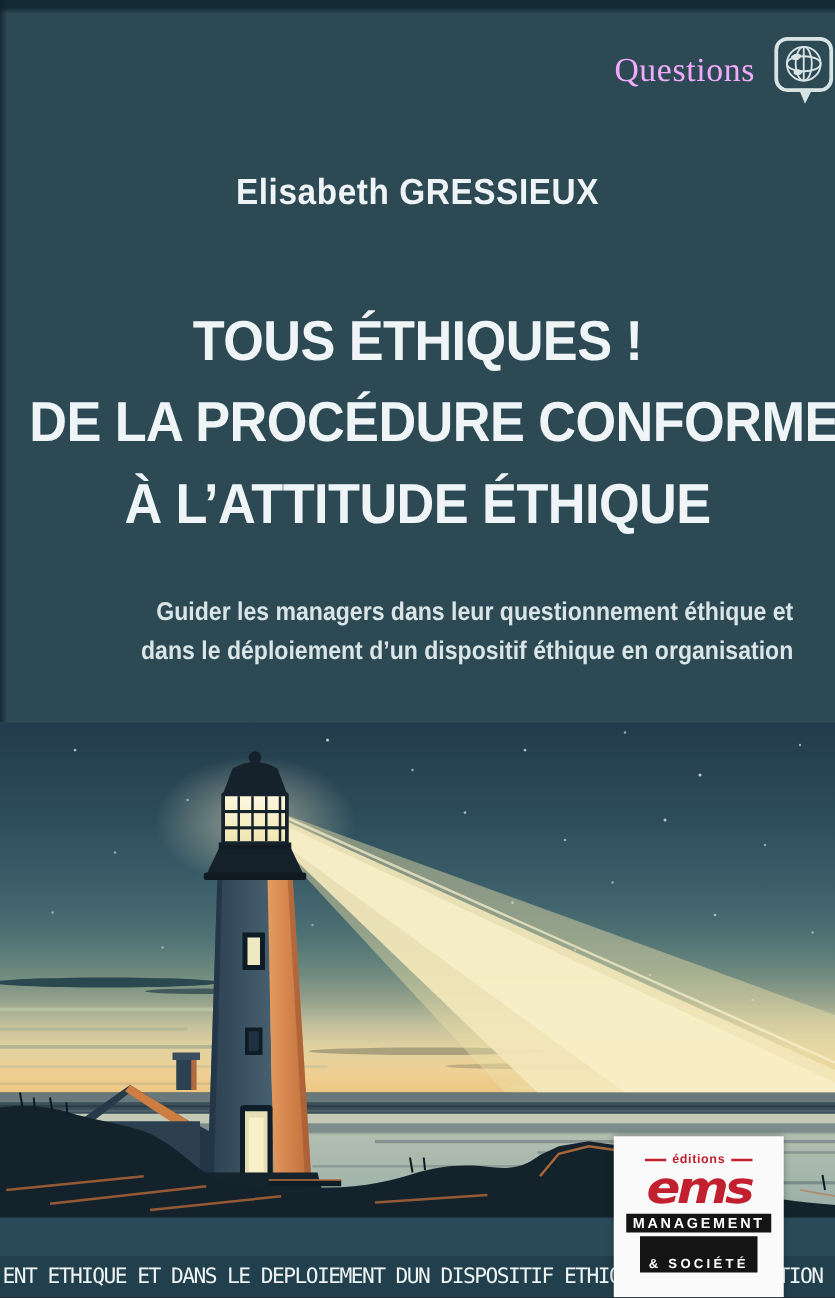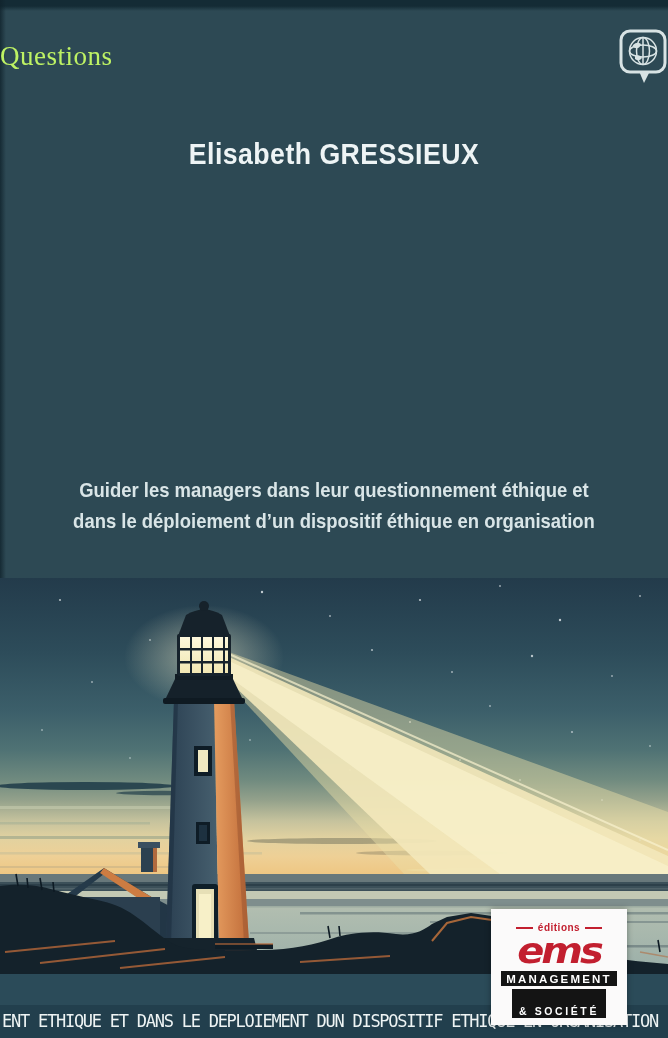--- a/index.html
+++ b/index.html
@@ -4,46 +4,46 @@
 <style>
   html,body{margin:0;padding:0;background:#111;}
   .cover{position:relative;width:668px;height:1038px;overflow:hidden;
     background:var(--page-bg,#2d4954);font-family:"Liberation Sans",sans-serif;}
   .edge-top{position:absolute;top:0;left:0;right:0;height:11px;
     background:linear-gradient(#142b35 55%,rgba(20,43,53,0));}
   .edge-left{position:absolute;top:0;left:0;width:6px;height:578px;
     background:linear-gradient(90deg,rgba(16,35,44,.8),rgba(16,35,44,0));}
 
   .collection{position:absolute;top:28px;left:0;right:0;display:flex;
-    align-items:center;justify-content:space-between;gap:14px;
-    font-family:"Liberation Serif",serif;font-size:27px;color:#bef264;letter-spacing:.5px;}
+    align-items:center;justify-content:flex-end;gap:14px;
+    font-family:"Liberation Serif",serif;font-size:27px;color:#f0abfc;letter-spacing:.5px;}
   .collection svg{display:block;}
 
   .author{position:absolute;top:138px;left:0;right:0;text-align:center;
     font-size:29px;font-weight:bold;color:#eef4f5;letter-spacing:.5px;
     transform:scaleX(.92);}
 
   .title{position:absolute;top:240px;left:0;right:0;text-align:center;
     font-size:45px;font-weight:bold;color:#eff5f6;line-height:65px;letter-spacing:-.5px;}
   .title div{transform:scaleX(.93);white-space:nowrap;}
 
-  .subtitle{position:absolute;top:474px;left:0;right:0;text-align:center;
+  .subtitle{position:absolute;top:474px;left:0;right:0;text-align:right;
     font-size:20.5px;font-weight:bold;color:#d9e5e7;line-height:31px;}
   .subtitle div{transform:scaleX(.9);white-space:nowrap;}
 
   .illustration{position:absolute;top:578px;left:0;width:668px;height:460px;}
   .illustration svg{display:block;}
 
   .bottom-bar{position:absolute;top:1005px;left:0;right:0;height:33px;
     background:var(--bar-bg,#223f4d);z-index:4;overflow:hidden;}
   .bottom-bar span{position:absolute;left:2px;top:6px;white-space:pre;
     font-family:"DejaVu Sans Mono",monospace;font-size:17px;letter-spacing:-1.25px;
     color:#eef4f4;}
 
-  .ems-box{position:absolute;left:491px;top:909px;width:136px;height:116px;
+  .ems-box{position:absolute;left:491px;top:909px;width:136px;height:129px;
     background:#fbfafa;z-index:5;box-shadow:0 0 6px rgba(0,0,0,.35);
     display:flex;flex-direction:column;align-items:center;padding-top:13px;box-sizing:border-box;}
   .ems-editions{display:flex;align-items:center;gap:5px;color:var(--ems-red,#c21f2f);
     font-size:10px;font-weight:bold;letter-spacing:.5px;}
   .ems-editions i{display:block;width:17px;height:2px;background:var(--ems-red,#c21f2f);}
   .ems-word{font-family:"DejaVu Sans",sans-serif;font-style:italic;font-weight:bold;
     font-size:40px;line-height:36px;color:var(--ems-red,#c21f2f);letter-spacing:-3px;
     transform:scaleY(.88);}
   .ems-bar{background:#141414;color:#fff;font-weight:bold;text-align:center;}
   .ems-bar.b1{font-size:11.5px;letter-spacing:2.2px;padding:2px 5px 1px;margin-top:2px;}
@@ -73,20 +73,25 @@
         <g fill="#d8e3e4" stroke="none">
           <path d="M15,17 q4,-4 8,-1 q-1,5 -6,4 q-3,-1 -2,-3 z"></path>
           <path d="M17,28 q5,-2 7,2 q-3,4 -7,1 z"></path>
         </g>
       </svg>
     </span>
   </div>
 
   <div class="author">Elisabeth GRESSIEUX</div>
 
+  <div class="title">
+    <div>TOUS ÉTHIQUES !</div>
+    <div>DE LA PROCÉDURE CONFORME</div>
+    <div>À L’ATTITUDE ÉTHIQUE</div>
+  </div>
 
   <div class="subtitle">
     <div>Guider les managers dans leur questionnement éthique et</div>
     <div>dans le déploiement d’un dispositif éthique en organisation</div>
   </div>
 
   <div class="illustration">
     <svg width="668" height="460" viewBox="0 578 668 460" preserveAspectRatio="none">
       <defs>
         <linearGradient id="sky" x1="0" y1="578" x2="0" y2="874" gradientUnits="userSpaceOnUse">

